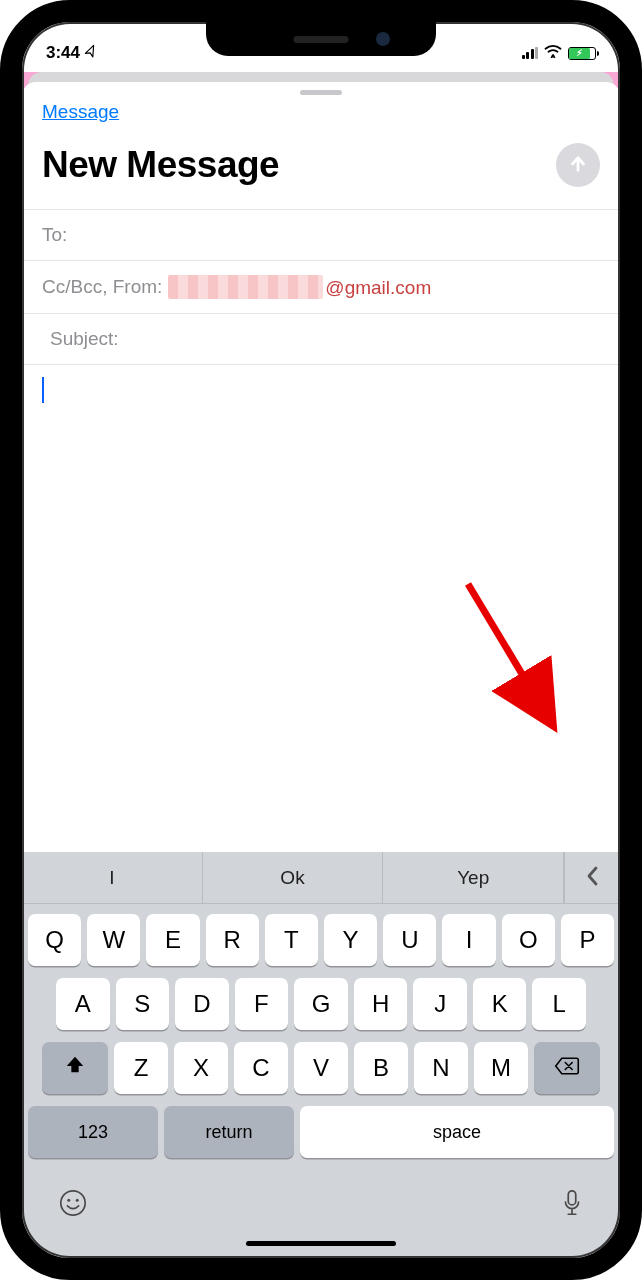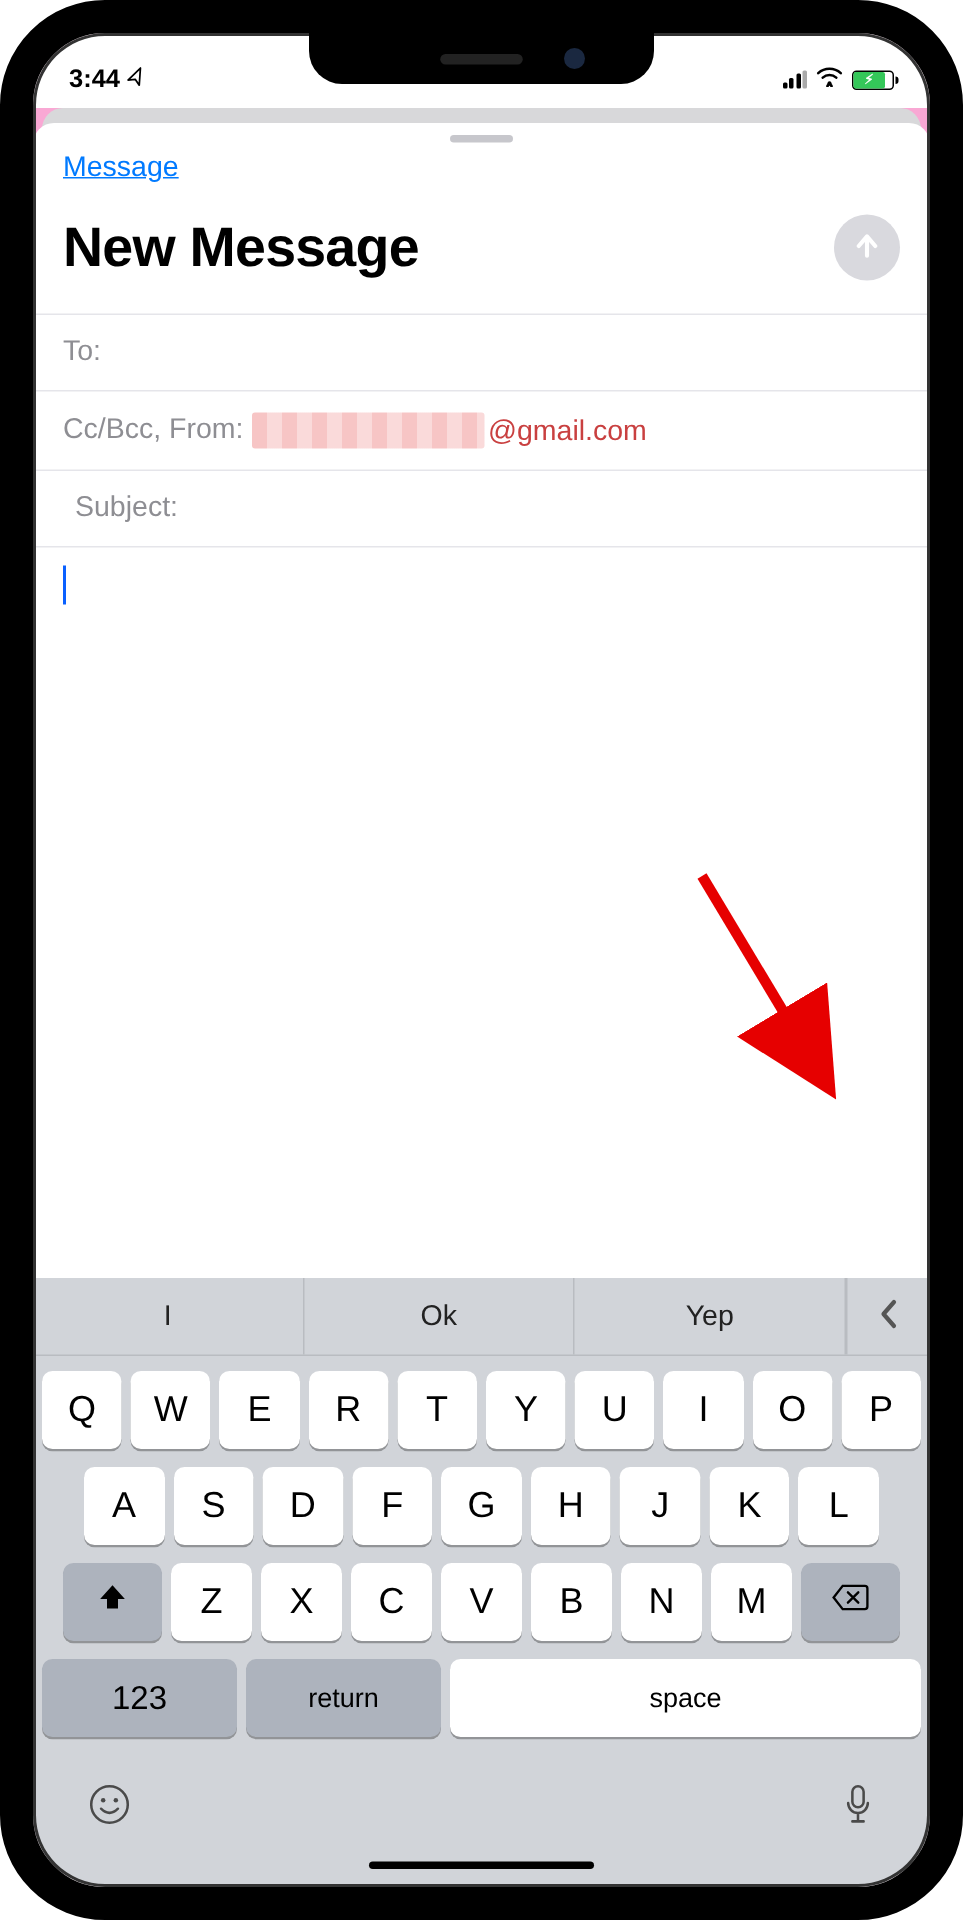--- a/index.html
+++ b/index.html
@@ -231,21 +231,21 @@
     font-family: inherit;
     max-width: 54px;
   }
   .key-row.row2 { padding: 0 28px; }
   .key-fn {
     background: #adb3bd;
     flex: 0 0 66px;
     max-width: 66px;
   }
   .key-row.bottom .key { max-width: none; }
-  .key-123 { flex: 0 0 130px; background:#adb3bd; font-size:22px;}
+  .key-123 { flex: 0 0 130px; background:#adb3bd; font-size:18px;}
   .key-space { flex: 1; font-size: 18px; }
   .key-return { flex: 0 0 130px; background:#adb3bd; font-size:18px;}
   .kb-footer {
     display: flex;
     justify-content: space-between;
     padding: 6px 30px 4px;
     font-size: 28px;
     color: #4a4a4a;
   }
   .kb-footer button { background:none;border:none;font-size:inherit;color:inherit;padding:6px;}

